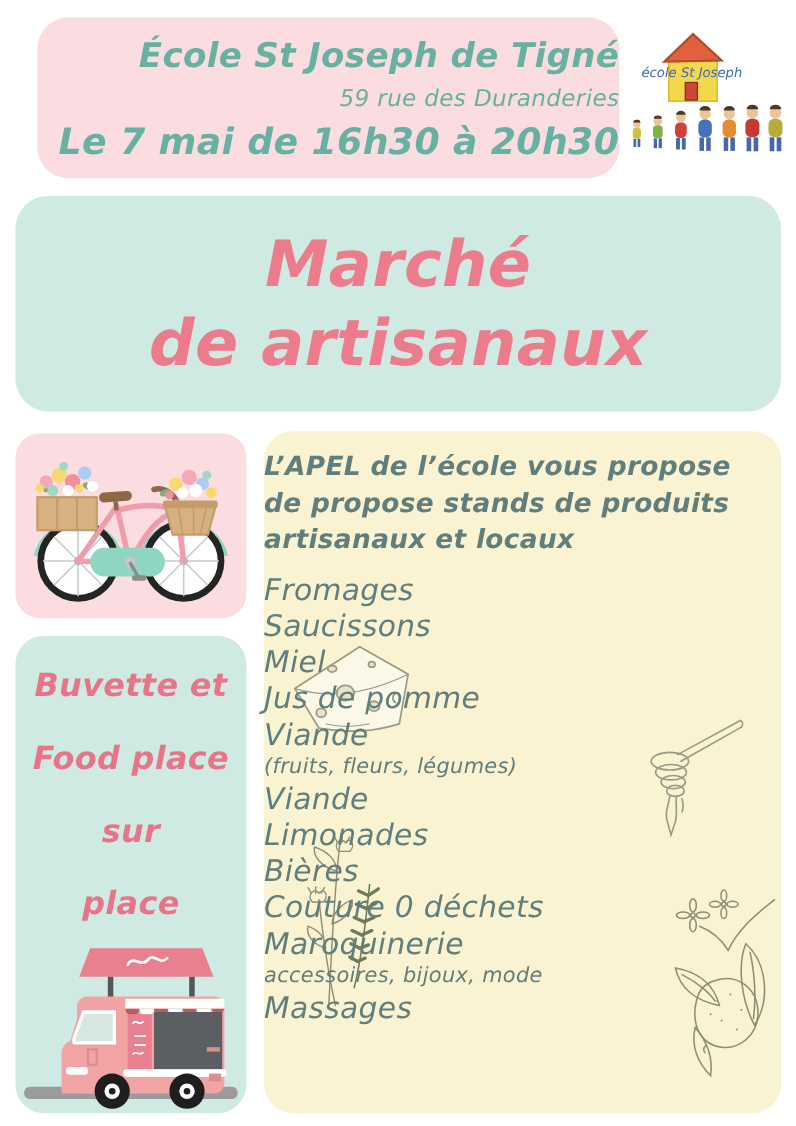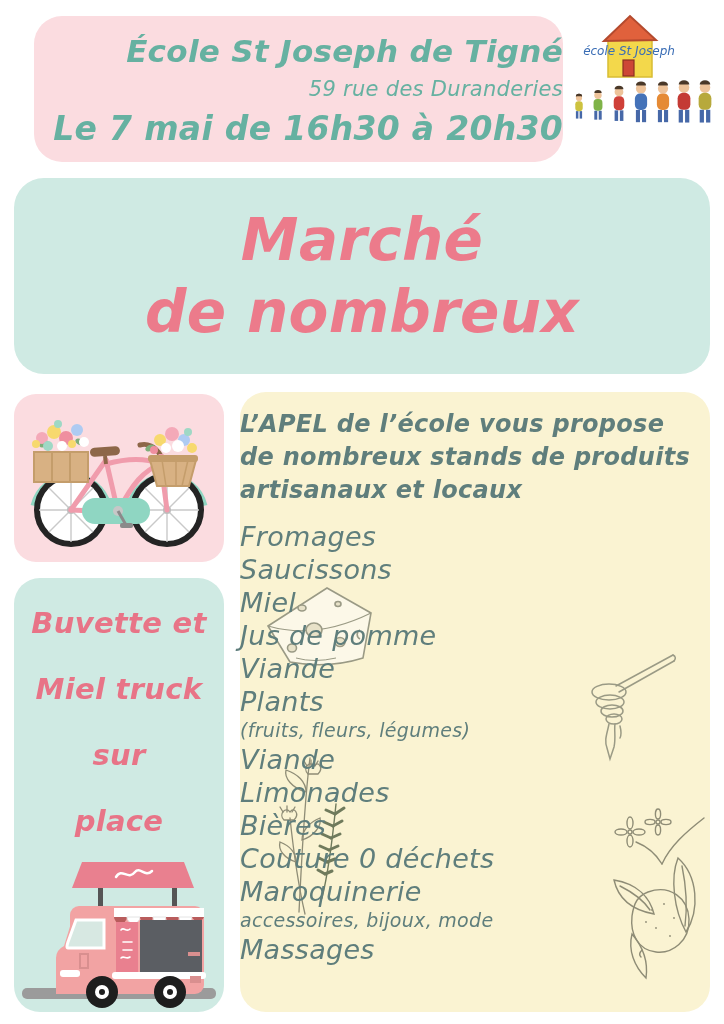--- a/index.html
+++ b/index.html
@@ -11,21 +11,21 @@
   .script{font-style:italic;letter-spacing:.3px;}
 
   
   .header-box{left:14px;top:16px;width:529px;height:146px;background:#fbdce0;border-radius:28px;
     text-align:right;padding-top:12px;color:#66b1a1;margin-left:20px;}
   .header-school{font-size:31px;line-height:46px;font-weight:bold;}
   .header-address{font-size:21px;line-height:30px;}
   .header-date{font-size:33px;line-height:50px;font-weight:bold;}
 
   
-  .logo-box{left:563px;top:3px;width:152px;height:130px;}
+  .logo-box{left:563px;top:18px;width:152px;height:130px;}
 
   
   .title-box{left:14px;top:178px;width:696px;height:196px;background:#cfeae3;border-radius:30px;
     display:flex;flex-direction:column;align-items:center;justify-content:center;gap:10px;
     color:#ec7b8b;text-align:center;}
   .title-line{font-size:58px;line-height:62px;font-weight:bold;}
 
   
   .bike-box{left:14px;top:394px;width:210px;height:168px;background:#fbdce0;border-radius:22px;}
 
@@ -119,21 +119,21 @@
             <rect x="-6" y="-19" width="12" height="16" rx="5" fill="#b7a93c"></rect>
             <rect x="-5" y="-3" width="4" height="12" fill="#4668a8"></rect>
             <rect x="1" y="-3" width="4" height="12" fill="#4668a8"></rect>
           </g>
       </g>
     </svg>
   </div>
 
   <div class="panel title-box">
     <div class="script title-line">Marché</div>
-    <div class="script title-line">de nombreux</div>
+    <div class="script title-line">de artisanaux</div>
   </div>
 
   <div class="panel bike-box">
     <svg width="210" height="168" viewBox="0 0 210 168">
 
       <path d="M21,112 A37,37 0 0 1 93,112" fill="none" stroke="#8fd6c2" stroke-width="9"></path>
       <path d="M117,112 A37,37 0 0 1 189,112" fill="none" stroke="#8fd6c2" stroke-width="9"></path>
 
       <g>
         <circle cx="57" cy="116" r="34" fill="#ffffff" stroke="#242424" stroke-width="6"></circle>
@@ -213,21 +213,21 @@
         <circle cx="152" cy="54" r="5" fill="#ffffff"></circle>
           <circle cx="164" cy="52" r="6" fill="#ffffff"></circle>
         <circle cx="174" cy="38" r="4" fill="#9fd8c5"></circle>
           <circle cx="140" cy="56" r="4" fill="#ef8f9f"></circle>
       </g>
     </svg>
   </div>
 
   <div class="panel buvette-box">
     <div class="script buvette-line">Buvette et</div>
-    <div class="script buvette-line">Miel truck</div>
+    <div class="script buvette-line">Food place</div>
     <div class="script buvette-line">sur</div>
     <div class="script buvette-line">place</div>
 
     <div class="truck-wrap">
       <svg width="202" height="154" viewBox="0 0 202 154">
 
         <rect x="4" y="132" width="194" height="11" rx="5" fill="#9b9b9b"></rect>
 
         <polygon points="64,6 166,6 176,32 54,32" fill="#e9808f"></polygon>
         <path d="M98,21 C104,11 110,25 117,16 C122,10 127,22 134,15" fill="none" stroke="#ffffff" stroke-width="2.5" stroke-linecap="round"></path>
@@ -272,30 +272,29 @@
           <circle cx="152" cy="136" r="16" fill="#1e1e1e"></circle>
             <circle cx="152" cy="136" r="7" fill="#ffffff"></circle>
             <circle cx="152" cy="136" r="3" fill="#1e1e1e"></circle>
         </g>
       </svg>
     </div>
   </div>
 
   <div class="panel items-box">
     <div class="script intro-line">L’APEL de l’école vous propose</div>
-    <div class="script intro-line">de nombreux stands de produits</div>
+    <div class="script intro-line">de propose stands de produits</div>
     <div class="script intro-line">artisanaux et locaux</div>
 
     <div class="item-list">
       <div class="script item">Fromages</div>
       <div class="script item">Saucissons</div>
       <div class="script item">Miel</div>
       <div class="script item">Jus de pomme</div>
       <div class="script item">Viande</div>
-      <div class="script item">Plants</div>
       <div class="script item small">(fruits, fleurs, légumes)</div>
       <div class="script item">Viande</div>
       <div class="script item">Limonades</div>
       <div class="script item">Bières</div>
       <div class="script item">Couture 0 déchets</div>
       <div class="script item">Maroquinerie</div>
       <div class="script item small">accessoires, bijoux, mode</div>
       <div class="script item">Massages</div>
     </div>
 

